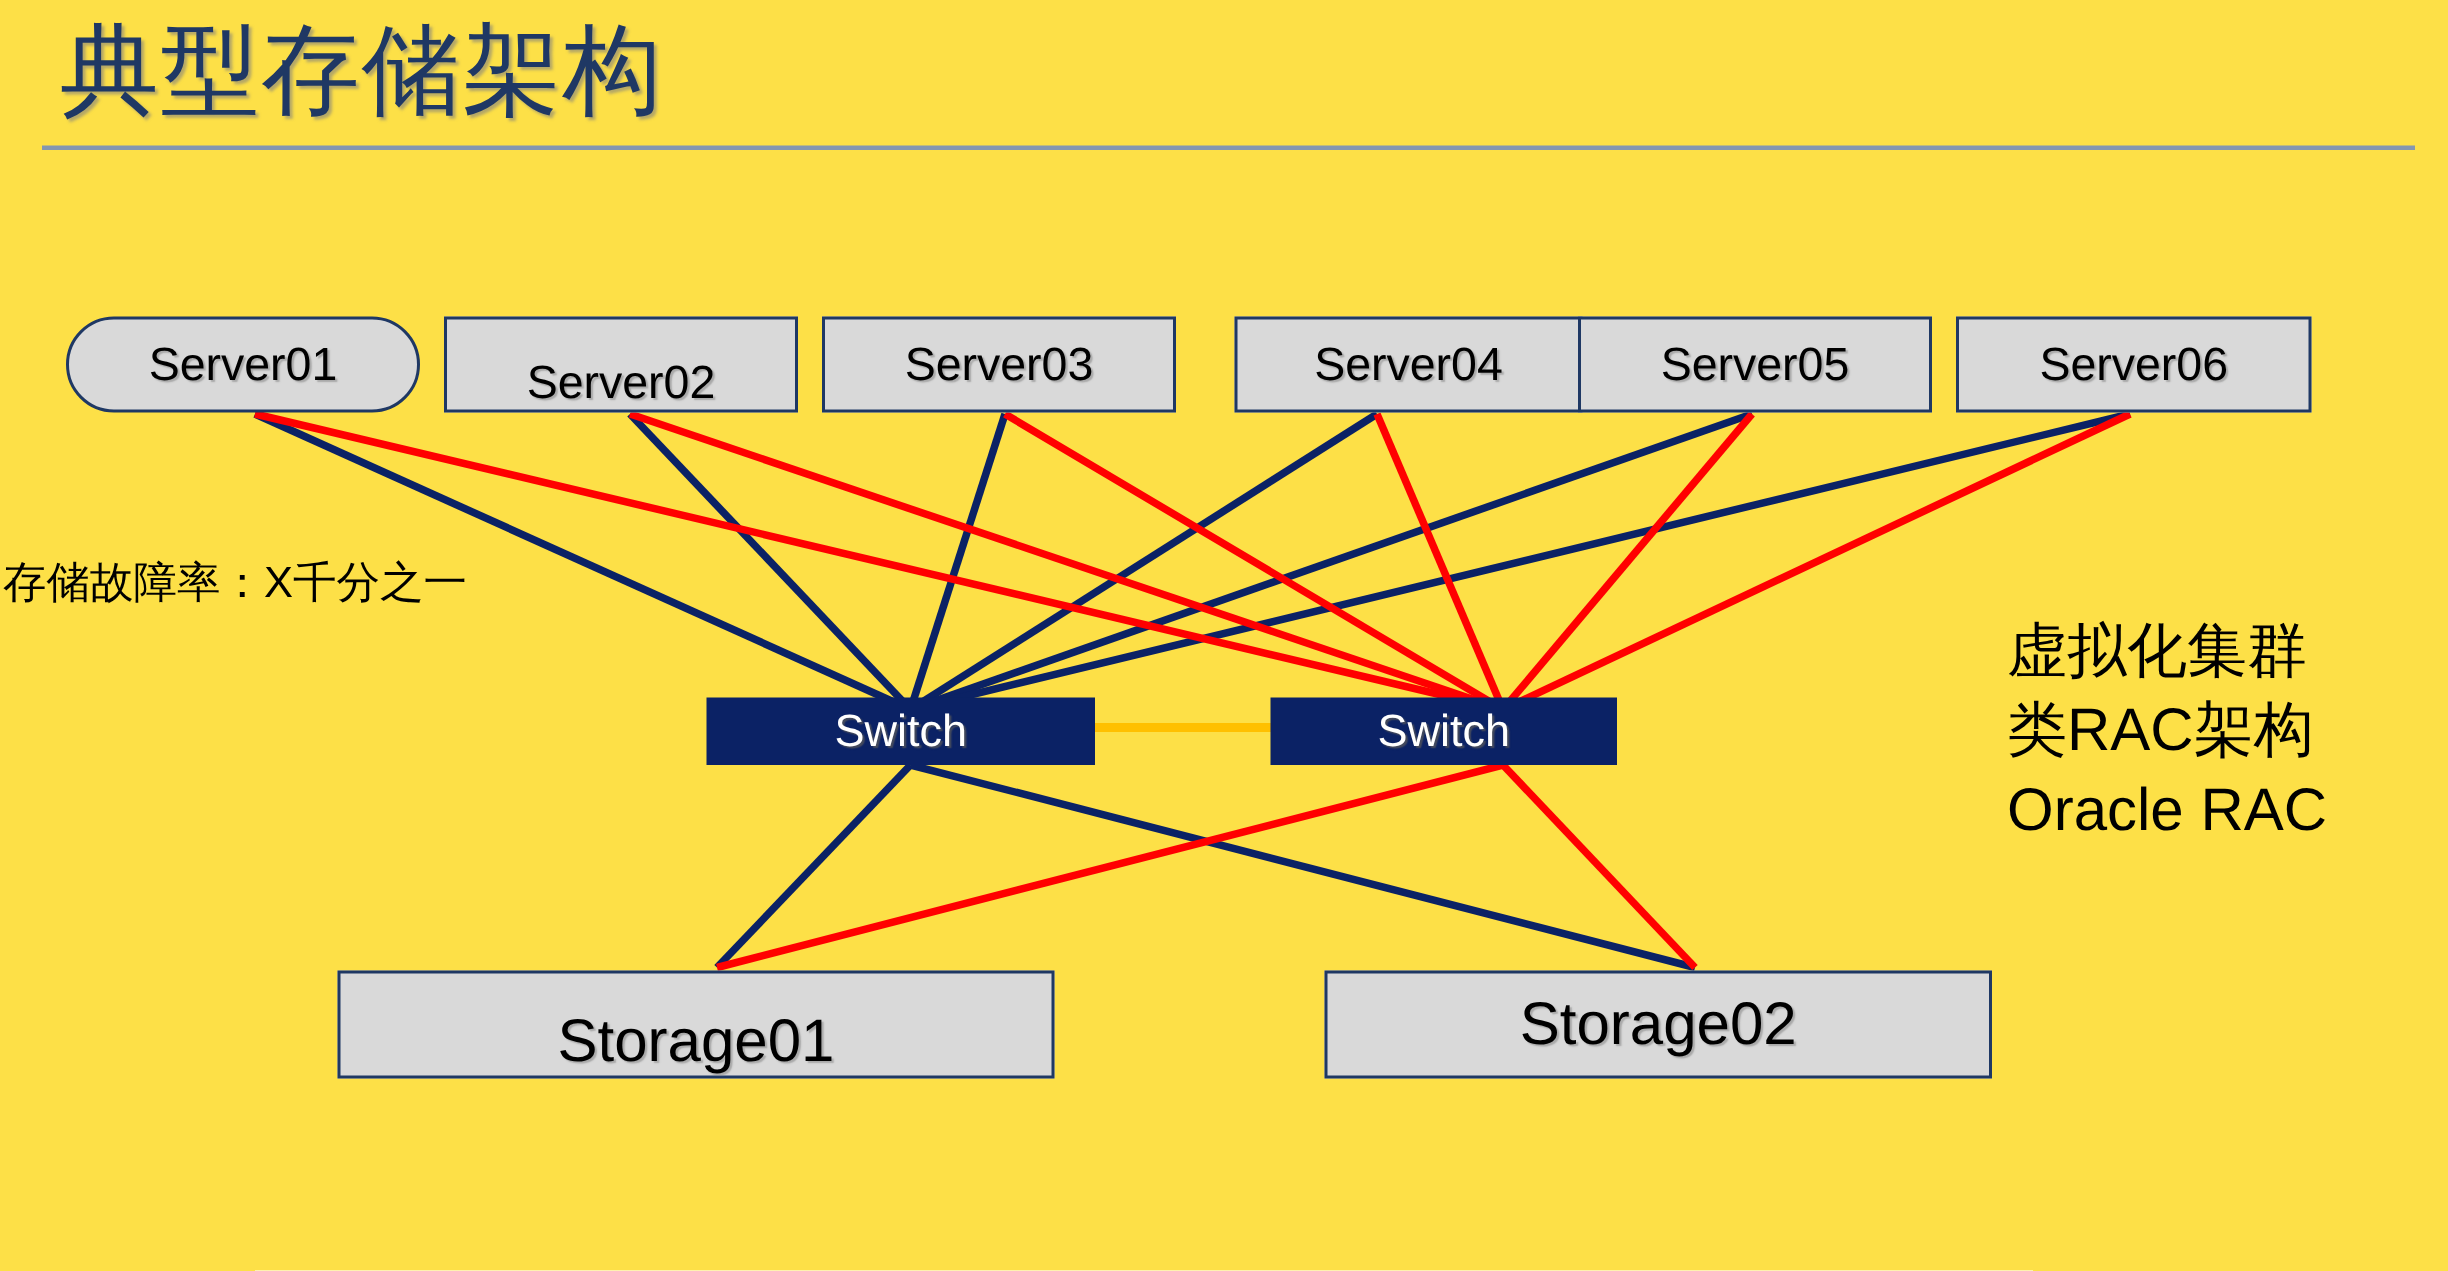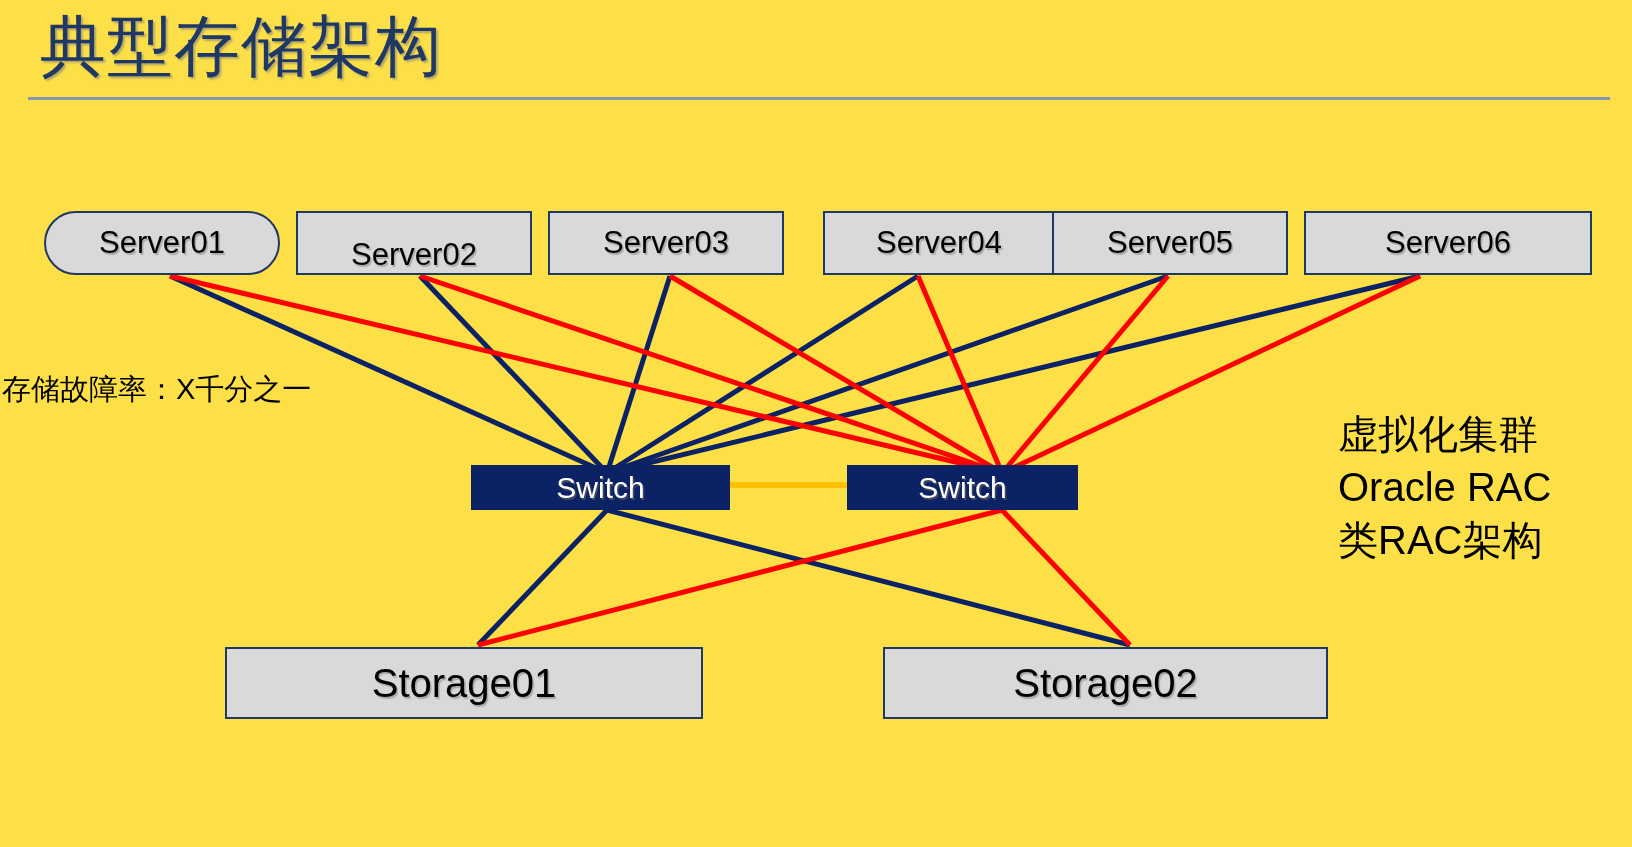--- a/index.html
+++ b/index.html
@@ -154,44 +154,44 @@
     </div>
     <div class="node server-box" style="left: 548px; width: 236px;">
       <span class="node-label">Server03</span>
     </div>
     <div class="node server-box" style="left: 800px; width: 232px; margin-left: 23px;">
       <span class="node-label">Server04</span>
     </div>
     <div class="node server-box" style="left: 1052px; width: 236px;">
       <span class="node-label">Server05</span>
     </div>
-    <div class="node server-box" style="left: 1304px; width: 288px;">
+    <div class="node server-box" style="left: 1304px; width: 237px;">
       <span class="node-label">Server06</span>
     </div>
   </div>
 
   <div id="switch-row">
     <div class="node switch-box" style="left: 471px; width: 259px; background: rgb(11, 34, 101);">
       <span class="node-label">Switch</span>
     </div>
     <div class="node switch-box" style="left: 847px; width: 231px; background: rgb(11, 34, 101);">
       <span class="node-label">Switch</span>
     </div>
   </div>
 
   <div id="storage-row">
-    <div class="node storage-box" style="left: 225px; width: 478px;">
+    <div class="node storage-box" style="left: 225px; width: 478px; align-items: flex-end;">
       <span class="node-label">Storage01</span>
     </div>
     <div class="node storage-box" style="left: 883px; width: 445px;">
       <span class="node-label">Storage02</span>
     </div>
   </div>
 
   <div class="note" id="note-server">存储故障率：X千分之一</div>
 
   <div id="cluster-note">
     <div>虚拟化集群</div>
+    <div>类RAC架构</div>
     <div>Oracle RAC</div>
-    <div>类RAC架构</div>
   </div>
 
 </div>
 
 </body></html>

